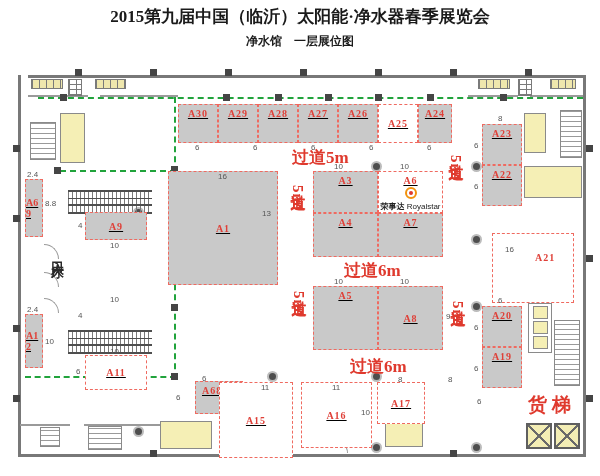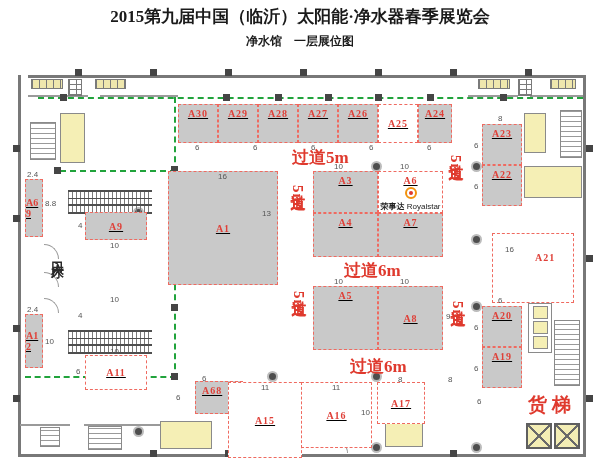--- a/index.html
+++ b/index.html
@@ -273,21 +273,21 @@
     </div>
   <div class="dim" style="left:110px;top:348px;">10</div>
   <div class="dim" style="left:76px;top:368px;">6</div>
 
   <div class="booth lbl-tl" style="left:195px;top:381px;width:48px;height:33px;">
       <span class="blbl">A68</span>
     </div>
   <div class="dim" style="left:202px;top:375px;">6</div>
   <div class="dim" style="left:176px;top:394px;">6</div>
 
-  <div class="booth white" style="left:228px;top:382px;width:74px;height:76px;">
+  <div class="booth white" style="left:219px;top:382px;width:74px;height:76px;">
       <span class="blbl">A15</span>
     </div>
   <div class="booth white" style="left:301px;top:382px;width:71px;height:66px;">
       <span class="blbl">A16</span>
     </div>
   <div class="booth white" style="left:377px;top:382px;width:48px;height:42px;">
       <span class="blbl">A17</span>
     </div>
   <div class="dim" style="left:261px;top:384px;">11</div>
   <div class="dim" style="left:332px;top:384px;">11</div>

